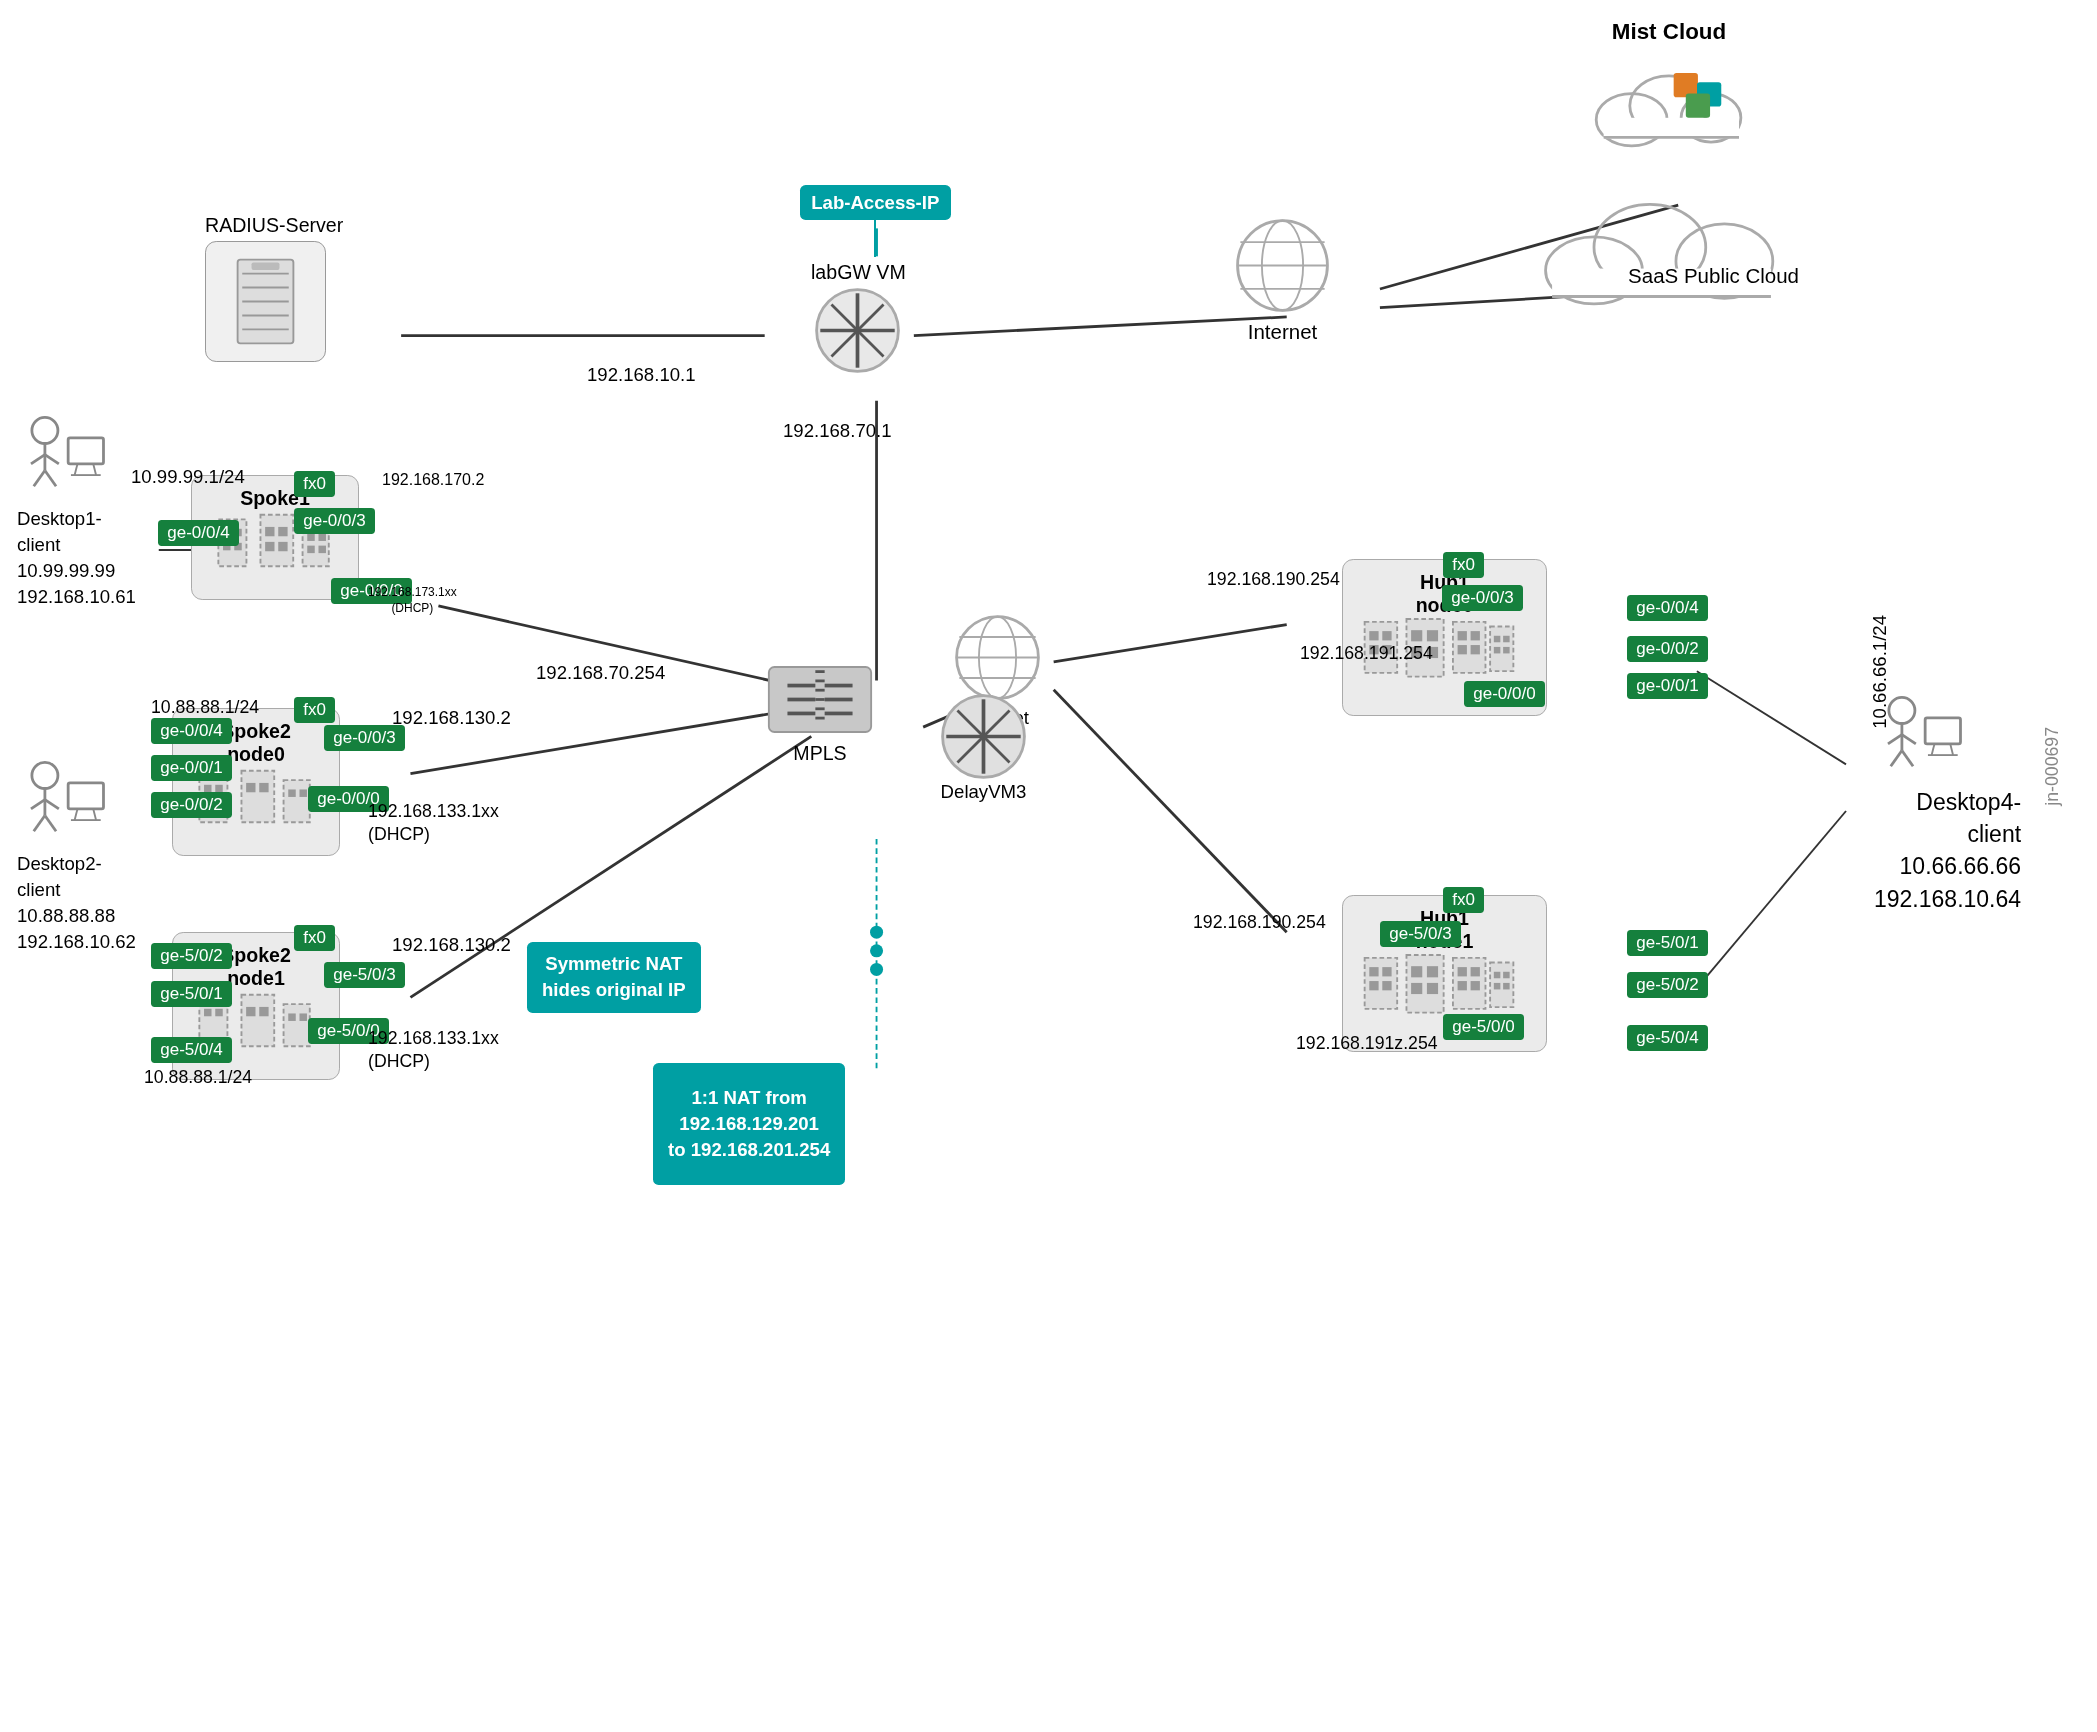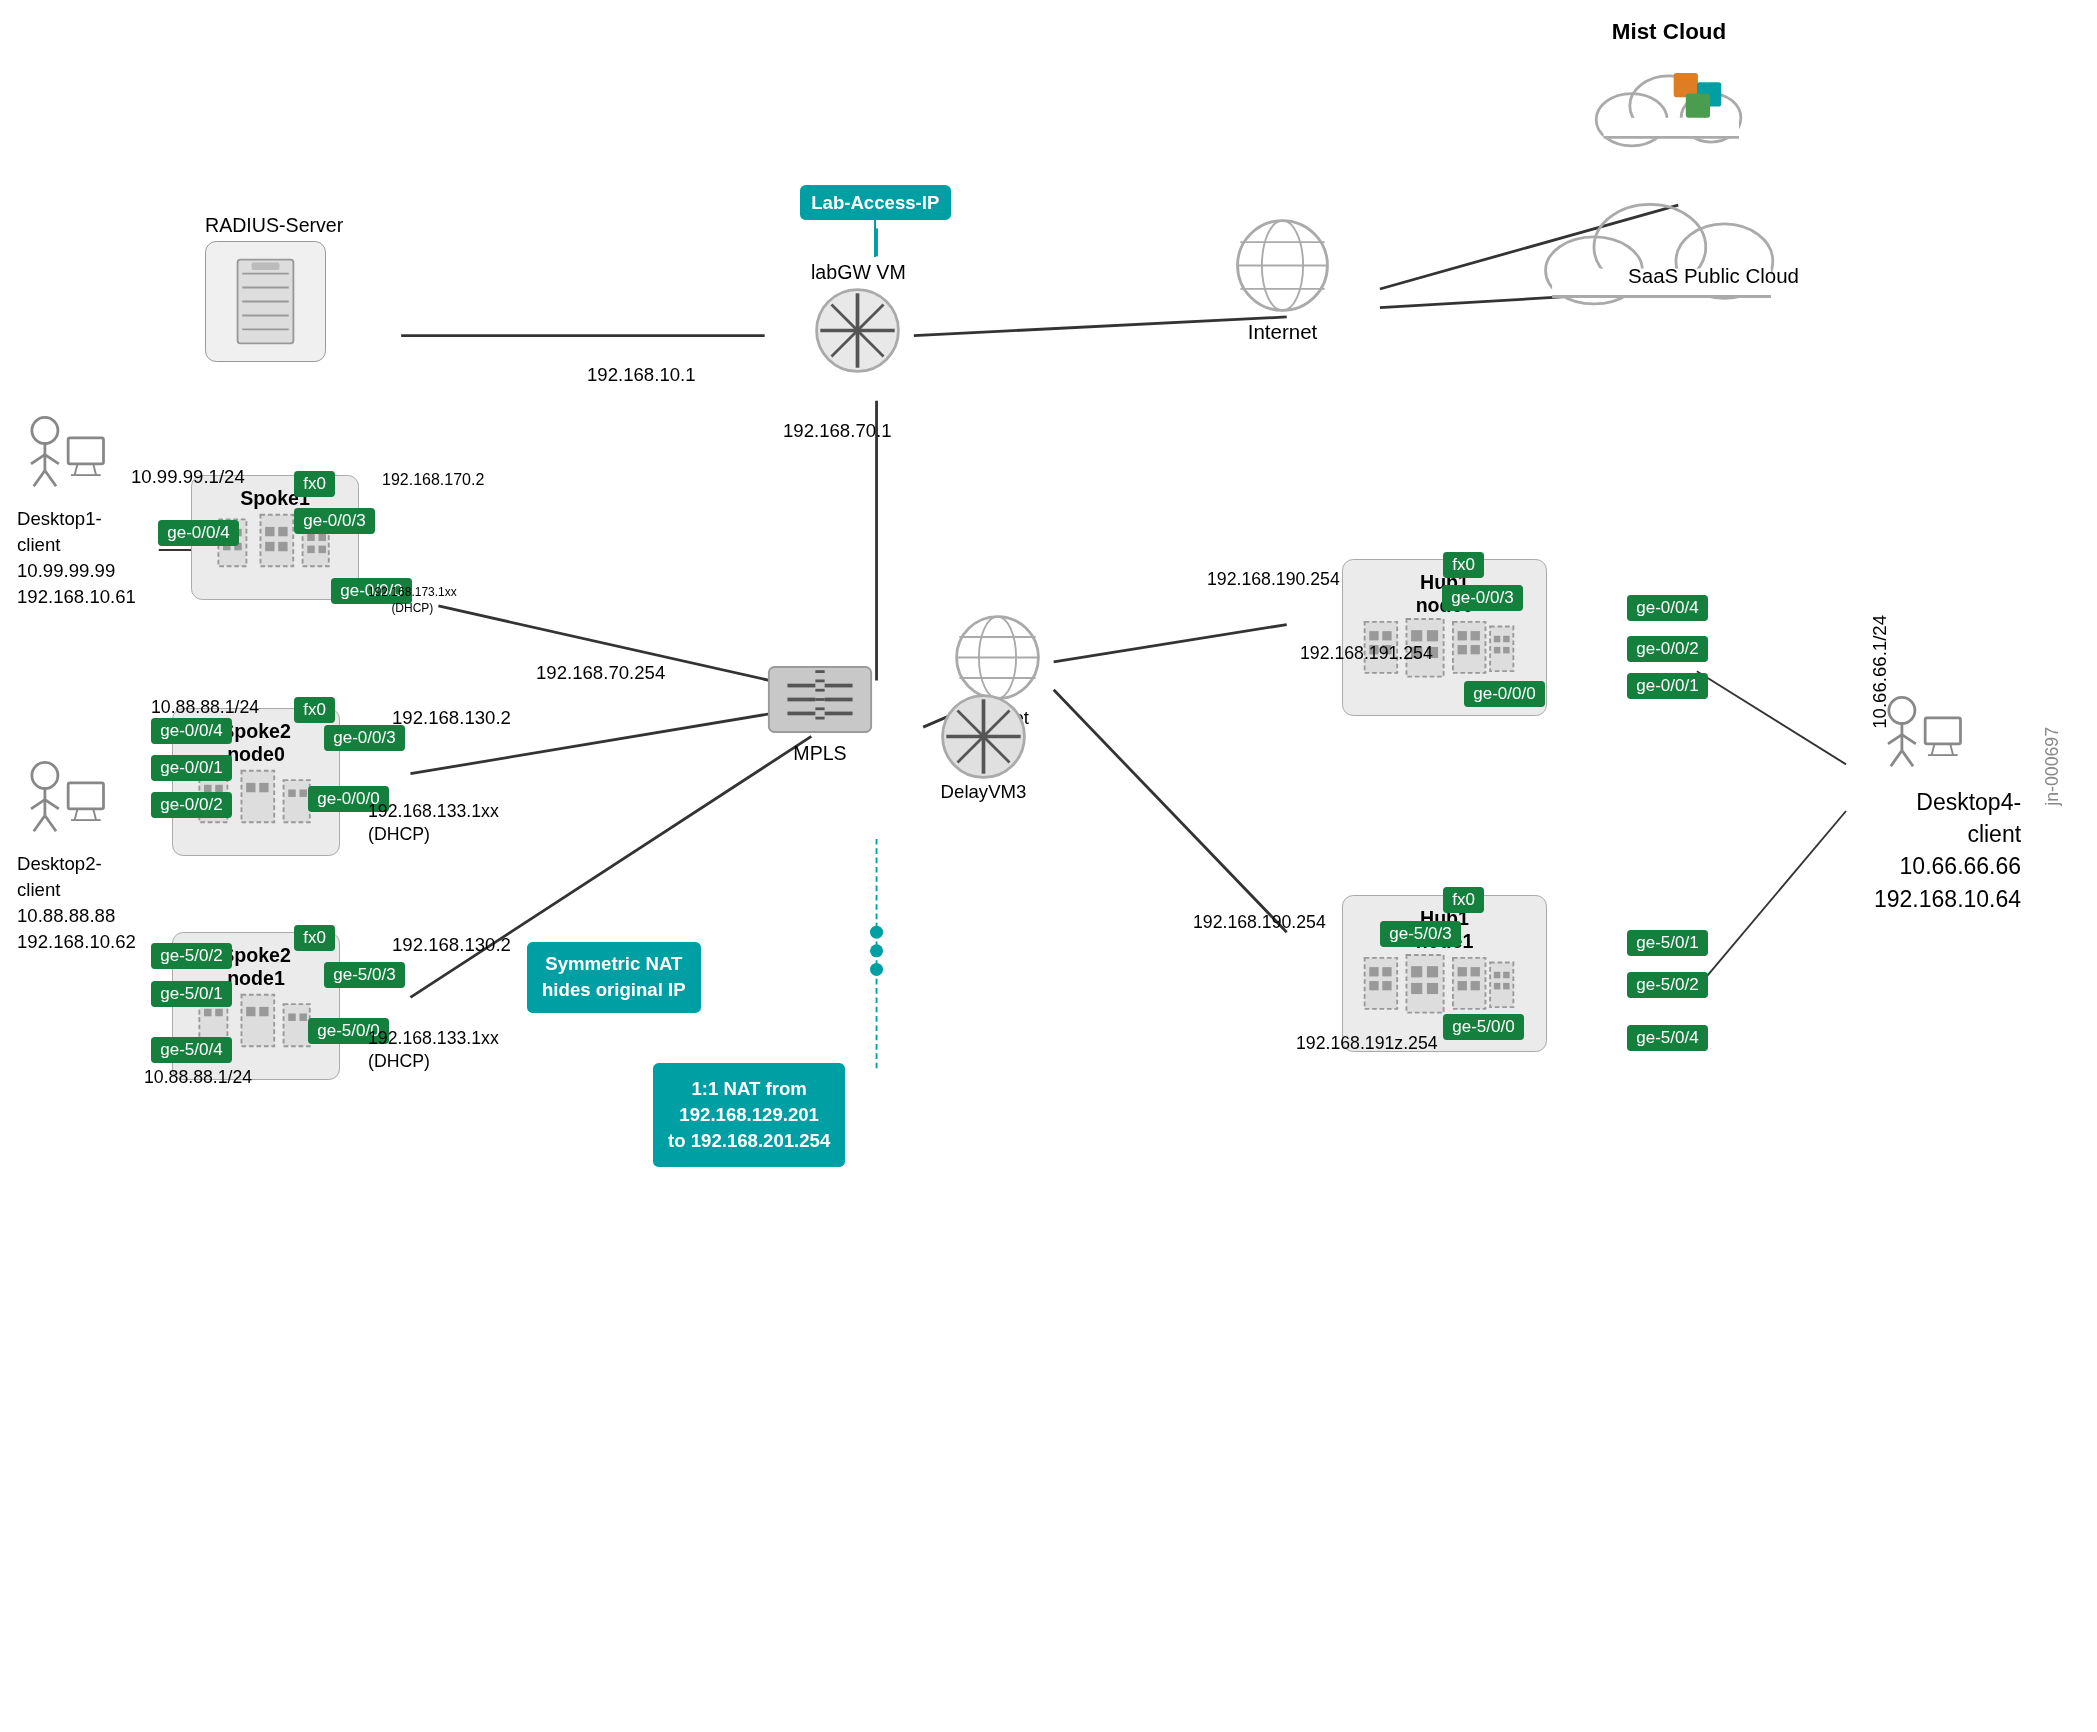--- a/index.html
+++ b/index.html
@@ -414,21 +414,21 @@
   <div style="font-size:23px;line-height:1.4;text-align:right;">Desktop4-<br>client<br>10.66.66.66<br>192.168.10.64</div>
 </div>
 
 <div style="position:absolute;left:1869px;top:615px;font-size:18.6px;writing-mode:vertical-rl;transform:rotate(180deg);">10.66.66.1/24</div>
 
 <div style="position:absolute;left:527px;top:942px;">
   <div class="badge-teal" style="font-size:18.6px;padding:9.3px 15px;line-height:1.4;">Symmetric NAT<br>hides original IP</div>
 </div>
 
 <div style="position:absolute;left:653px;top:1063px;">
-  <div class="badge-teal" style="font-size:18.6px;padding:13px 15px;line-height:1.4;">1:1 NAT from<br>192.168.129.201<br>to 192.168.201.254</div>
+  <div class="badge-teal" style="font-size:18.6px;padding:22px 15px;line-height:1.4;">1:1 NAT from<br>192.168.129.201<br>to 192.168.201.254</div>
 </div>
 
 <div style="position:absolute;left:2042px;top:727px;">
   <div style="writing-mode:vertical-rl;transform:rotate(180deg);font-size:17.7px;color:#888;">jn-000697</div>
 </div>
 
 </div>
 
 
 </body></html>

